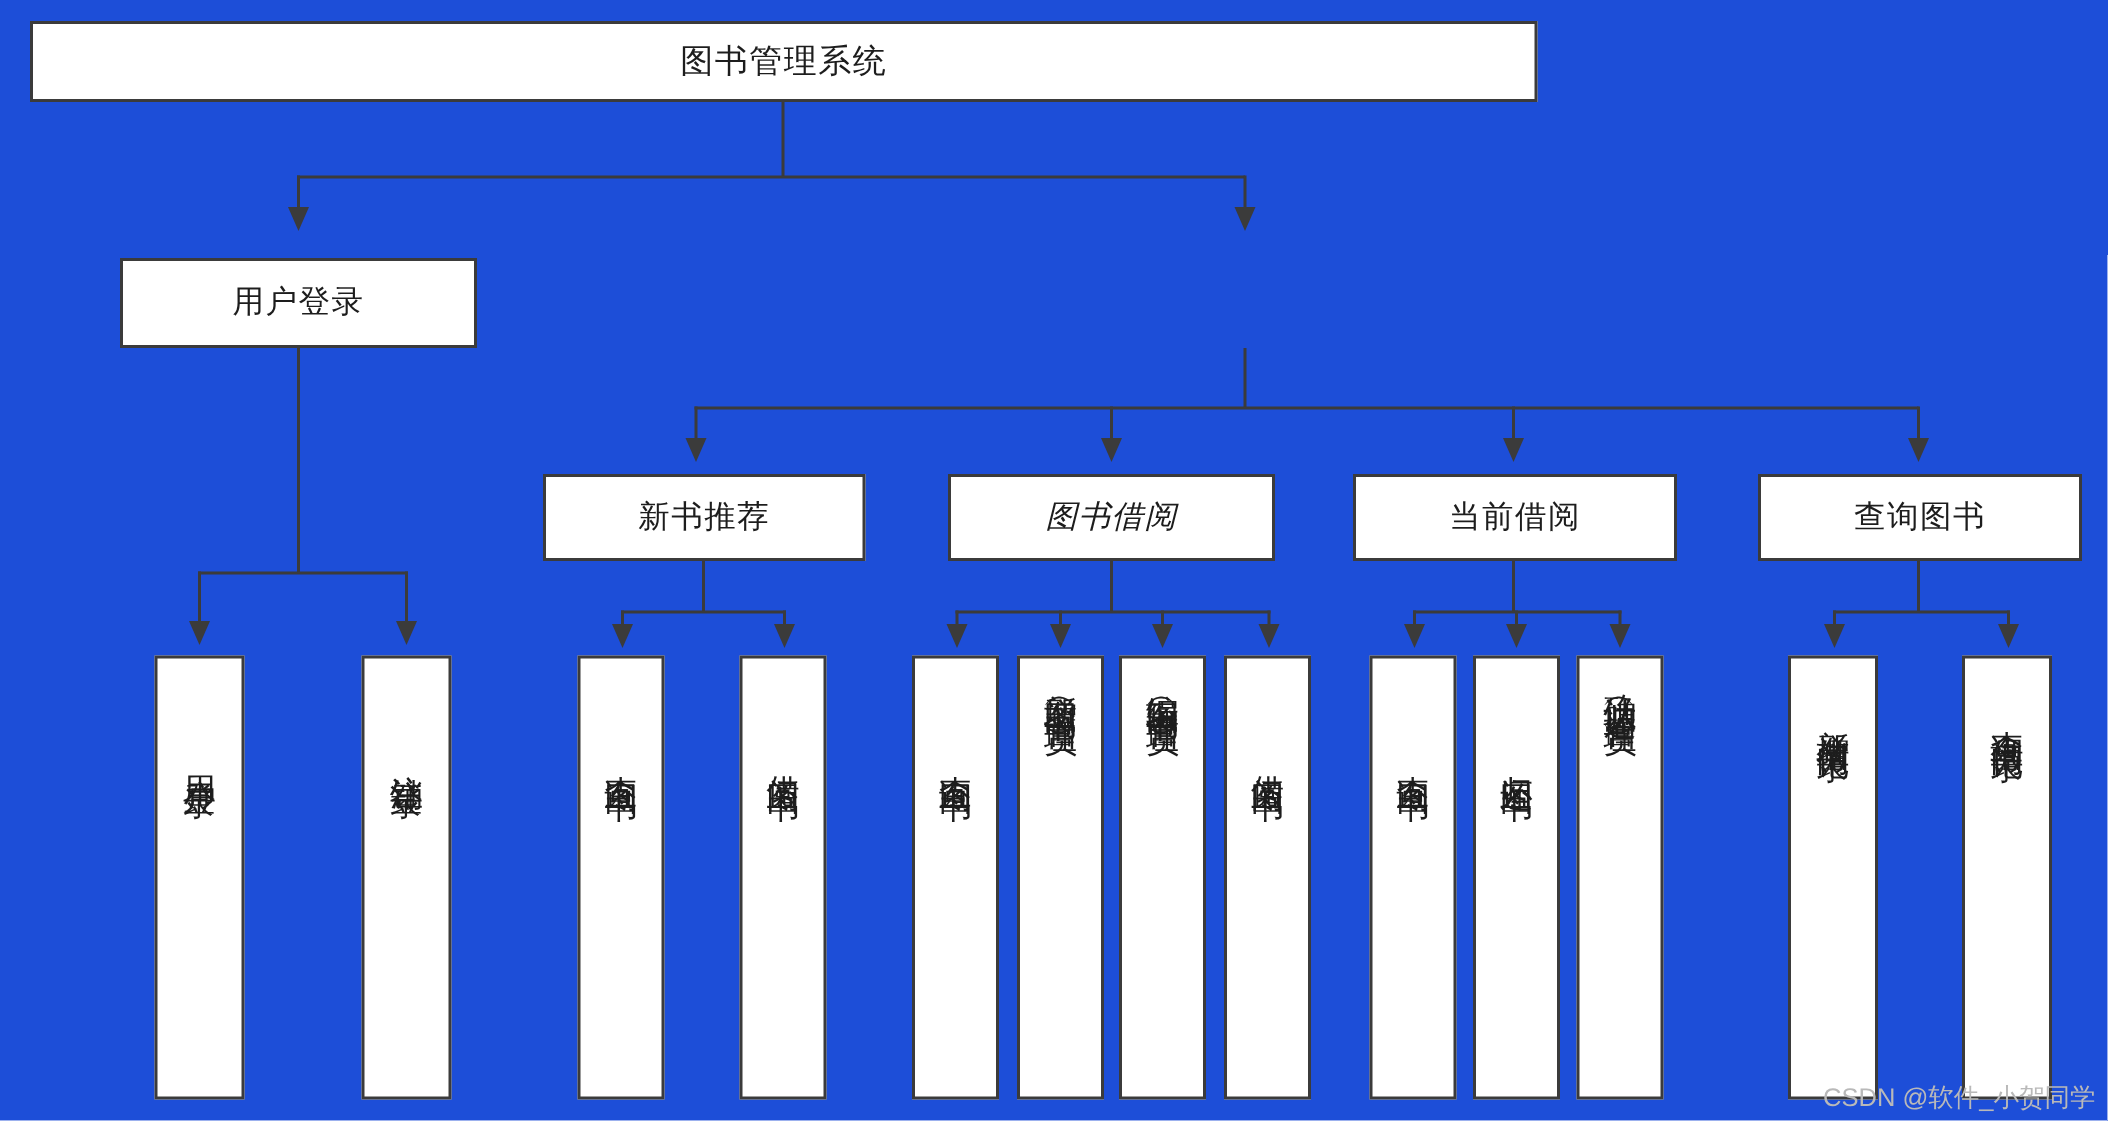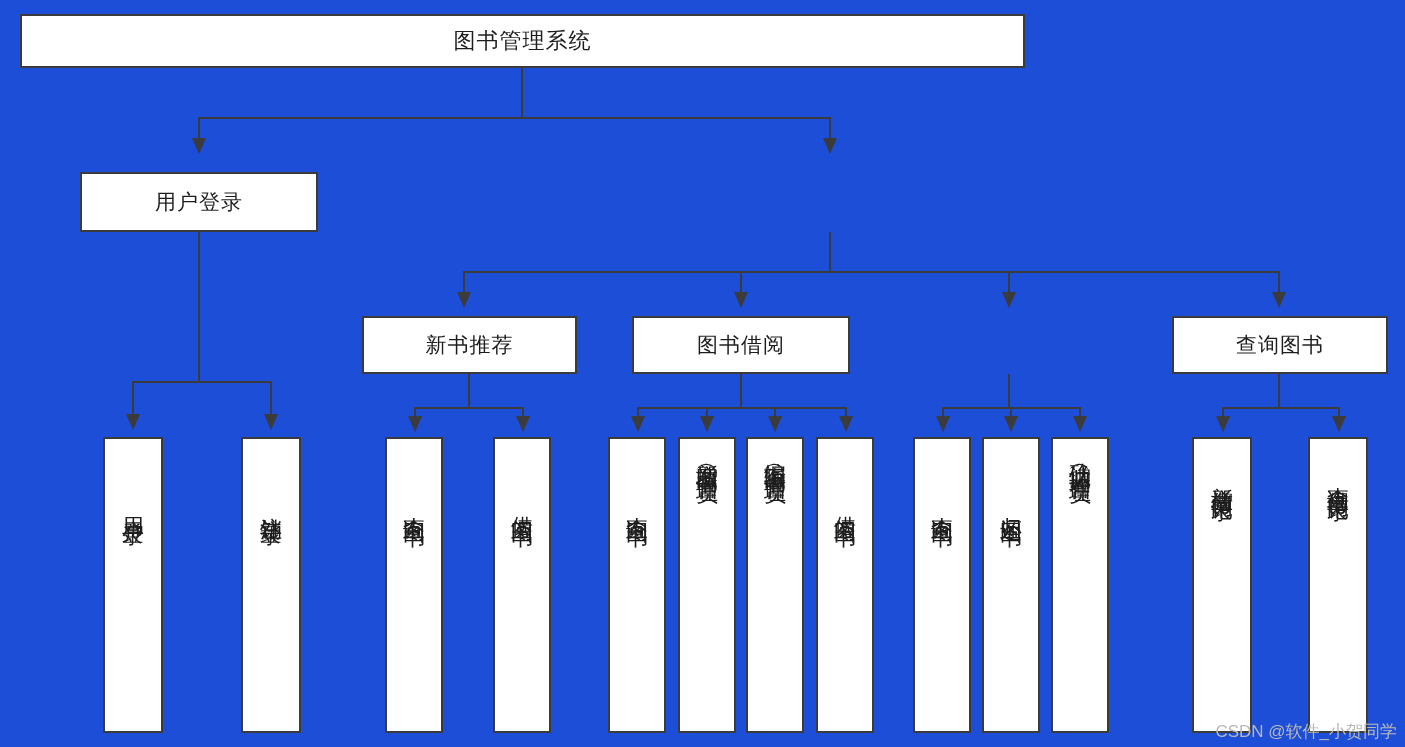--- a/index.html
+++ b/index.html
@@ -120,22 +120,25 @@
   <div class="ln v" style="left:740px; top:271px; width:2px; height:24px;"></div>
   <div class="arrow" style="left:734px; top:292px;"></div>
   <div class="ln v" style="left:1008px; top:271px; width:2px; height:24px;"></div>
   <div class="arrow" style="left:1002px; top:292px;"></div>
   <div class="ln v" style="left:1278px; top:271px; width:2px; height:24px;"></div>
   <div class="arrow" style="left:1272px; top:292px;"></div>
 
   <div class="node h" style="left:362px; top:316px; width:215px; height:58px;">
     <span class="lbl">新书推荐</span>
   </div>
-  <div class="node h" style="left:632px; top:316px; width:218px; height:58px;">
+  <div class="node h" style="left:632px; top:316px; width:218px; height:58px;font-style:italic;">
     <span class="lbl">图书借阅</span>
+  </div>
+  <div class="node h" style="left:902px; top:316px; width:216px; height:58px;">
+    <span class="lbl">当前借阅</span>
   </div>
   <div class="node h" style="left:1172px; top:316px; width:216px; height:58px;">
     <span class="lbl">查询图书</span>
   </div>
 
   <div class="ln v" style="left:468px; top:374px; width:2px; height:34px;"></div>
   <div class="ln h" style="left:414px; top:407px; width:110px; height:2px;"></div>
   <div class="ln v" style="left:414px; top:407px; width:2px; height:12px;"></div>
   <div class="arrow" style="left:408px; top:416px;"></div>
   <div class="ln v" style="left:522px; top:407px; width:2px; height:12px;"></div>

